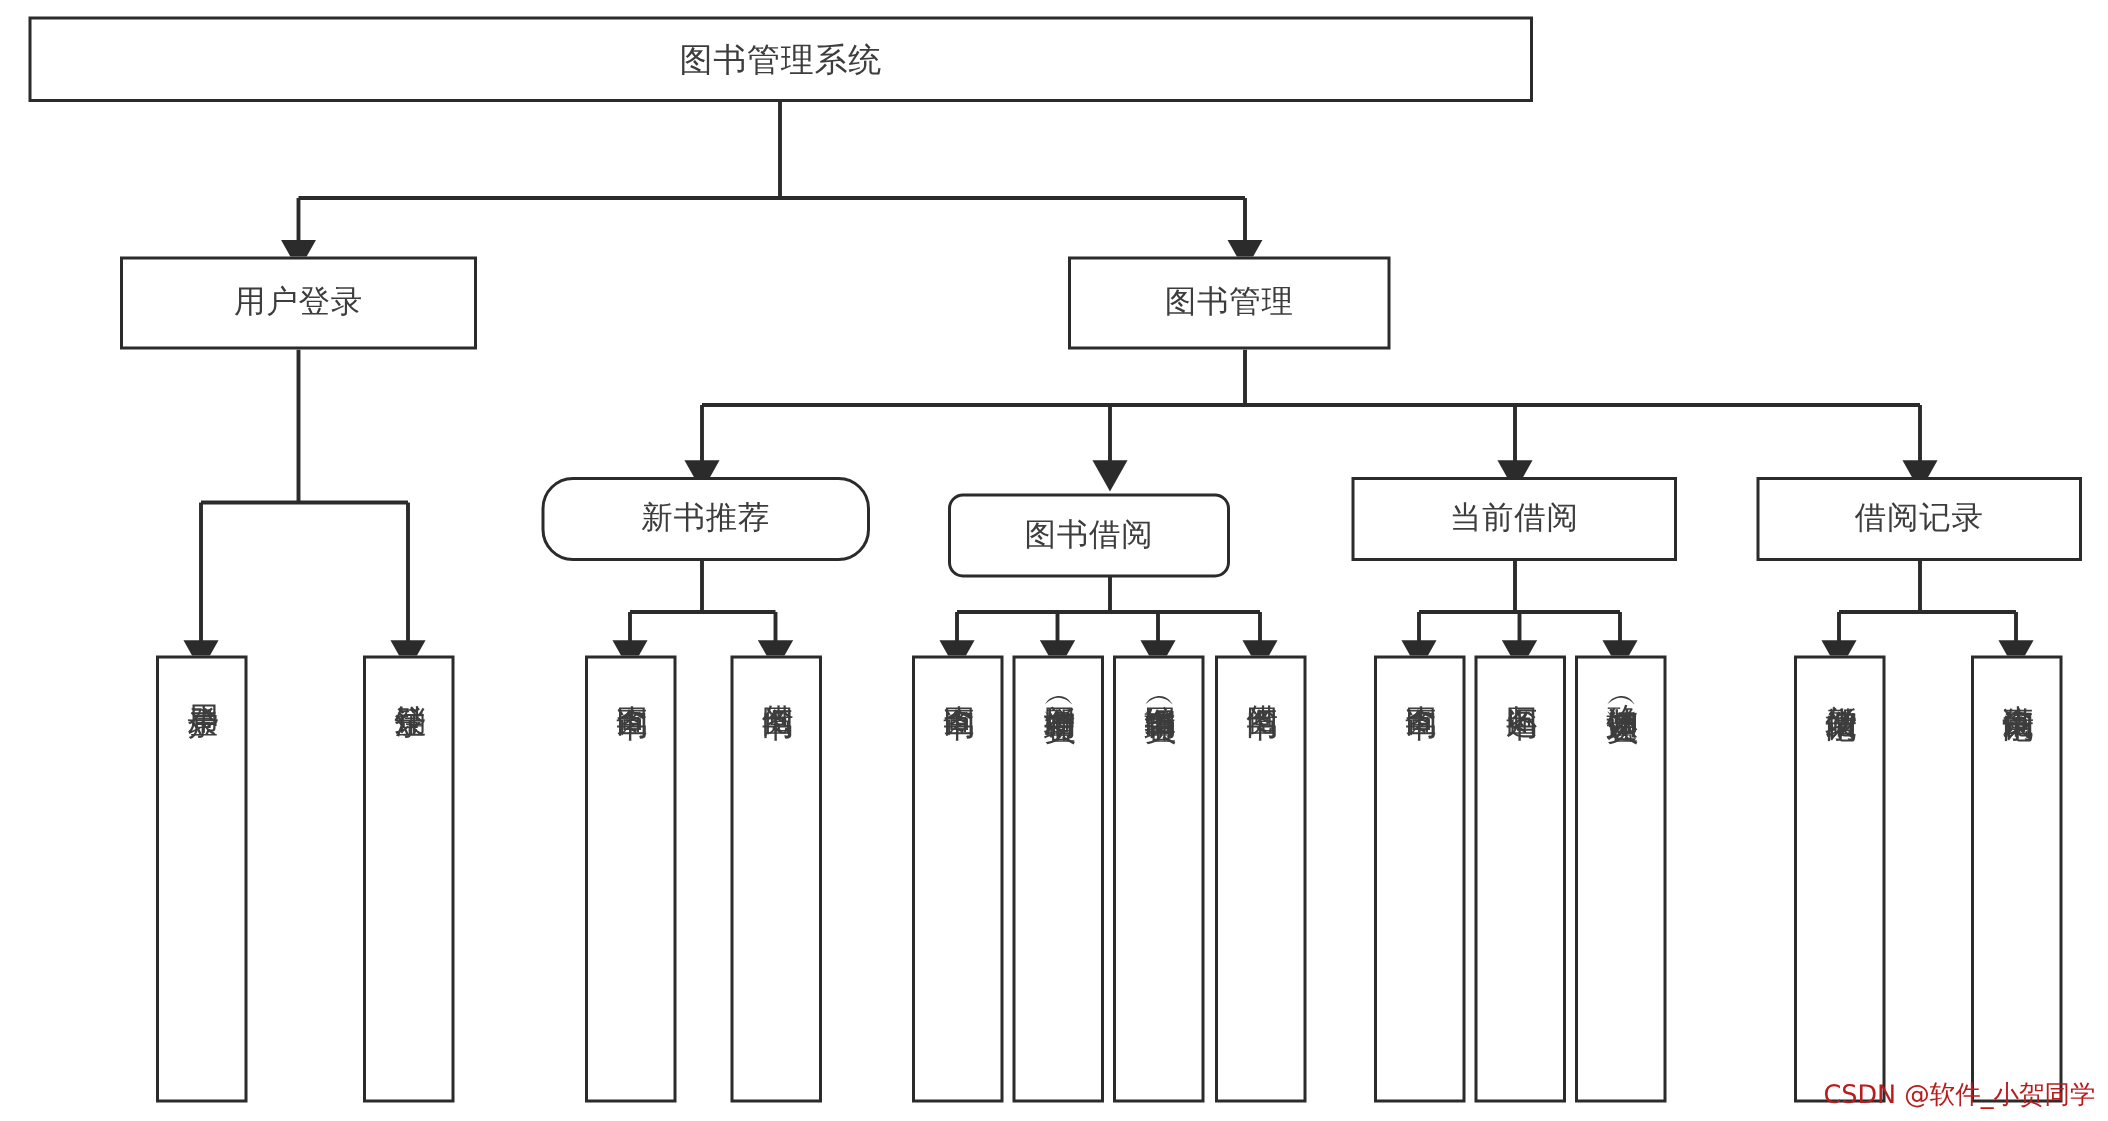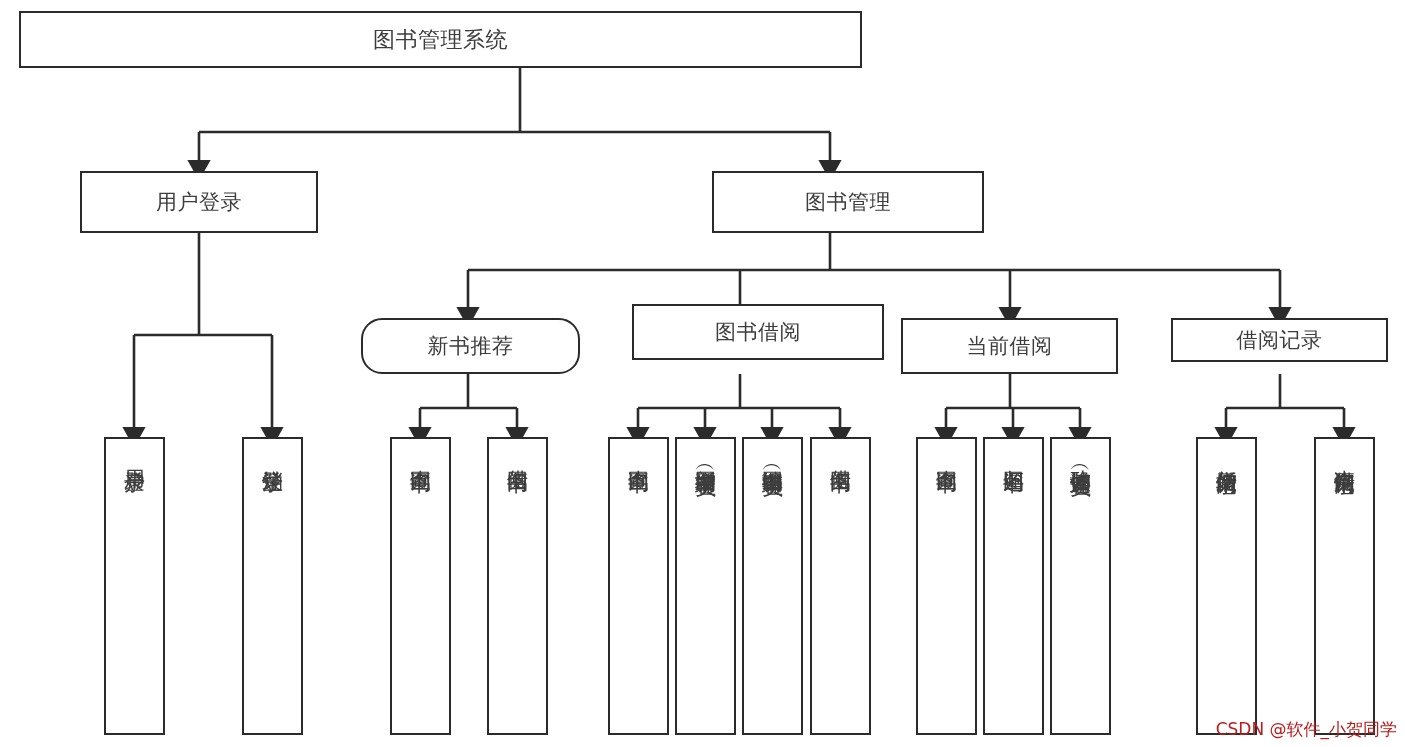--- a/index.html
+++ b/index.html
@@ -124,41 +124,41 @@
       <path d="M1013,408 L1013,430" marker-end="url(#arrow)"></path>
       <path d="M1080,408 L1080,430" marker-end="url(#arrow)"></path>
 
       <path d="M1280,374 L1280,408"></path>
       <path d="M1226,408 L1344,408"></path>
       <path d="M1226,408 L1226,430" marker-end="url(#arrow)"></path>
       <path d="M1344,408 L1344,430" marker-end="url(#arrow)"></path>
     </g>
   </svg>
 
-  <div class="node h root" style="left:19px; top:11px; width:843px; height:57px;">
+  <div class="node h root" style="left:19px; top:11px; width:1003px; height:57px;">
     <span class="label">图书管理系统</span>
   </div>
 
   <div class="node h" style="left:80px; top:171px; width:238px; height:62px;">
     <span class="label">用户登录</span>
   </div>
-  <div class="node h" style="left:712px; top:171px; width:272px; height:62px;">
+  <div class="node h" style="left:712px; top:171px; width:215px; height:62px;">
     <span class="label">图书管理</span>
   </div>
 
   <div class="node h" style="left:361px; top:318px; width:219px; height:56px;border-radius:21px;">
     <span class="label">新书推荐</span>
   </div>
-  <div class="node h" style="left:632px; top:304px; width:252px; height:56px;">
+  <div class="node h" style="left:632px; top:329px; width:188px; height:56px;border-radius:10px;">
     <span class="label">图书借阅</span>
   </div>
   <div class="node h" style="left:901px; top:318px; width:217px; height:56px;">
     <span class="label">当前借阅</span>
   </div>
-  <div class="node h" style="left:1171px; top:318px; width:217px; height:44px;">
+  <div class="node h" style="left:1171px; top:318px; width:217px; height:56px;">
     <span class="label">借阅记录</span>
   </div>
 
   <div class="node v" style="left:104px; top:437px; width:61px; height:298px;">
     <span class="label">用户登录</span>
   </div>
   <div class="node v" style="left:242px; top:437px; width:61px; height:298px;">
     <span class="label">注销登录</span>
   </div>
 

